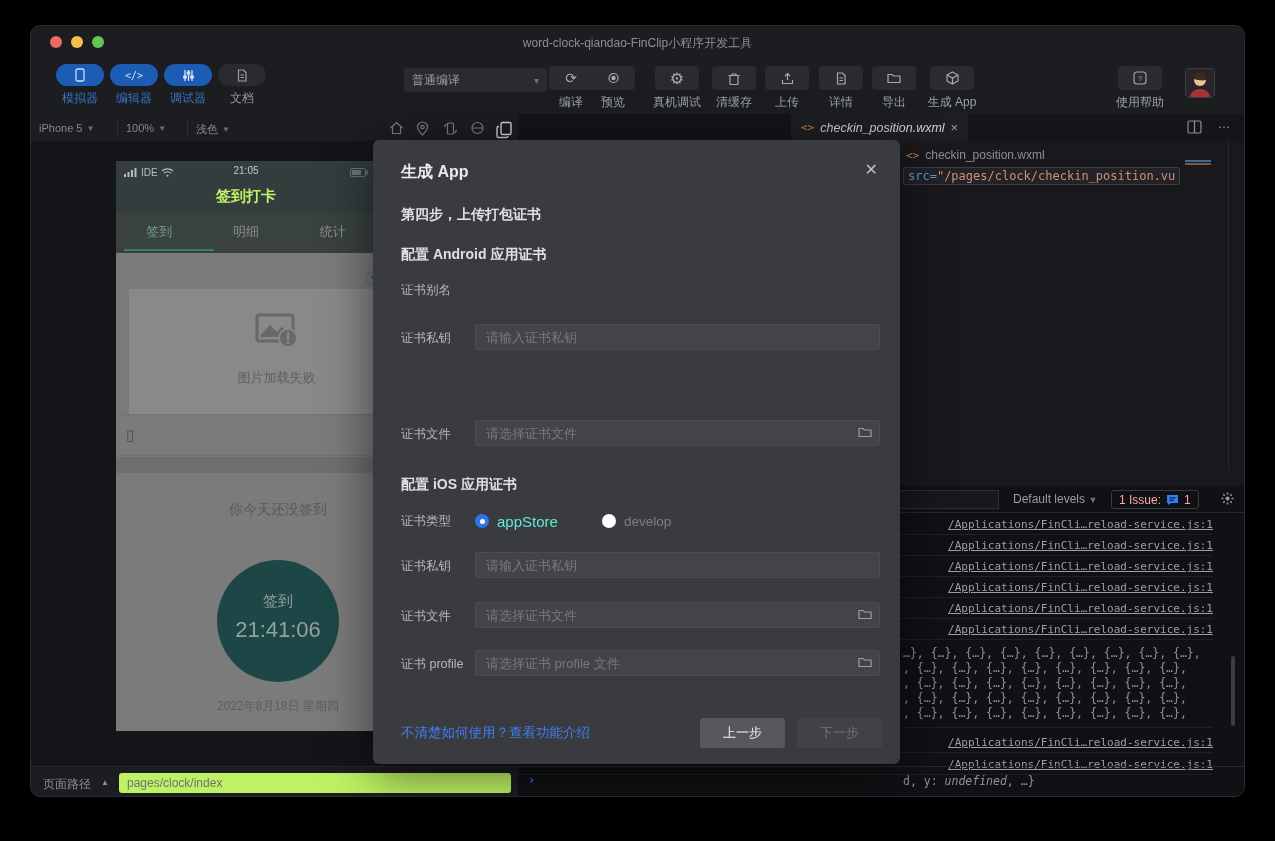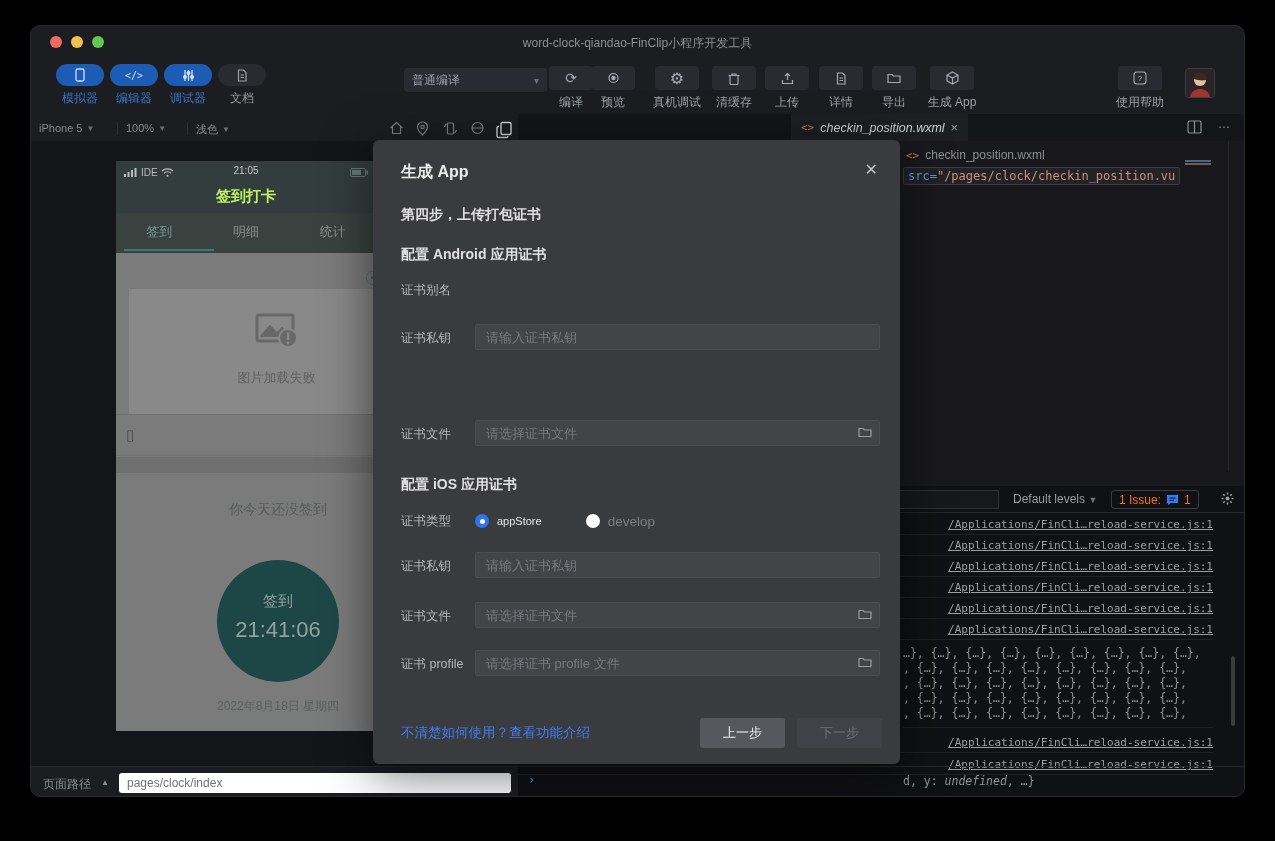--- a/index.html
+++ b/index.html
@@ -70,53 +70,53 @@
   .codeline { position:absolute; left:385px; top:26px; font-family:"DejaVu Sans Mono",monospace; font-size:12px; background:#222227; border:1px solid #3a3d44; border-radius:2px; padding:1px 4px; white-space:nowrap; }
   .codeline .attr { color:#569cd6; } .codeline .str { color:#ce9178; }
   .minimap { position:absolute; left:663px; top:0; width:48px; height:330px; border-right:1px solid #26272c; }
   .minimap .dash { position:absolute; left:4px; top:22px; width:26px; height:2px; background:#7a5a41; box-shadow:0 -3px 0 #3f6a94; }
 
   
   .console { position:absolute; left:487px; top:460px; width:728px; height:312px; background:#101114; }
   .con-head { position:absolute; left:0; top:0; width:100%; height:27px; border-bottom:1px solid #26282c; }
   .filterbox { position:absolute; left:263px; top:4px; width:218px; height:19px; background:#17181c; border:1px solid #2e3034; }
   .deflevels { position:absolute; left:495px; top:6px; font-size:12px; color:#989ba0; }
-  .issuebox { position:absolute; left:593px; top:4px; height:19px; padding:0 7px; border:1px solid #3a3c40; border-radius:3px; display:flex; align-items:center; gap:5px; font-size:12px; color:#f97316; }
+  .issuebox { position:absolute; left:593px; top:4px; height:19px; padding:0 7px; border:1px solid #3a3c40; border-radius:3px; display:flex; align-items:center; gap:5px; font-size:12px; color:#fca5a5; }
   .gear { position:absolute; left:702px; top:5px; color:#989ba0; }
   .con-row { position:absolute; left:0; width:695px; height:21px; line-height:21px; text-align:right; border-bottom:1px solid #1f2125; font-family:"DejaVu Sans Mono",monospace; font-size:11px; }
   .con-row a { color:#9b9ea3; text-decoration:underline; }
   .objblock { position:absolute; left:385px; top:160px; width:310px; font-family:"DejaVu Sans Mono",monospace; font-size:11.5px; line-height:15px; color:#8f9296; white-space:pre; overflow:hidden; border-bottom:1px solid #1f2125; padding-bottom:6px; }
   .tailline { position:absolute; left:385px; top:288px; font-family:"DejaVu Sans Mono",monospace; font-size:11.5px; color:#8f9296; }
   .prompt-row { position:absolute; left:0; top:280px; width:100%; height:32px; border-top:1px solid #26282c; }
   .prompt-chev { position:absolute; left:10px; top:6px; color:#3d7ef2; font-weight:bold; font-size:12px; font-family:"DejaVu Sans Mono",monospace; }
   .con-scroll { position:absolute; left:713px; top:170px; width:4px; height:70px; background:#3a3c40; border-radius:2px; }
 
   
   .bottombar { position:absolute; left:0; top:740px; width:487px; height:32px; background:#1b1d21; border-top:1px solid #26282c; }
   .bb-label { position:absolute; left:12px; top:9px; font-size:12px; color:#8b8e92; }
   .bb-caret { position:absolute; left:70px; top:11px; font-size:8px; color:#8b8e92; }
-  .bb-field { position:absolute; left:88px; top:6px; width:392px; height:20px; background:#ffffff; border-radius:3px; font-size:12px; color:#6e7277; line-height:20px; padding-left:8px; }
+  .bb-field { position:absolute; left:88px; top:6px; width:392px; height:20px; background:#bef264; border-radius:3px; font-size:12px; color:#6e7277; line-height:20px; padding-left:8px; }
 
   
   .modal { position:absolute; left:373px; top:140px; width:527px; height:624px; background:#3a3b3e; border-radius:6px; box-shadow:0 10px 50px rgba(0,0,0,.55); z-index:100; }
   .m-title { position:absolute; left:28px; top:22px; font-size:16px; font-weight:bold; color:#ebebec; }
   .m-close { position:absolute; right:22px; top:20px; font-size:16px; color:#c2c3c5; }
   .m-step { position:absolute; left:28px; top:66px; font-size:14px; font-weight:bold; color:#e0e0e2; }
   .m-section { position:absolute; left:28px; font-size:14px; font-weight:bold; color:#e0e0e2; }
   .m-row { position:absolute; left:28px; width:479px; height:26px; }
   .m-row .rl { position:absolute; left:0; top:6px; font-size:12.5px; color:#b5b6b8; white-space:nowrap; }
   .m-input { position:absolute; left:74px; top:0; width:405px; height:26px; background:#434448; border:1px solid #4c4d51; border-radius:2px; color:#d6d7d9; font-size:13px; padding:0 28px 0 10px; outline:none; font-family:"Liberation Sans",sans-serif; }
   .m-input::placeholder { color:#76797e; }
   .folder-ic { position:absolute; right:8px; top:6px; color:#9b9ea3; }
   .radio-row { position:absolute; left:28px; top:368px; height:26px; display:flex; align-items:center; }
   .radio-row .rl { width:74px; font-size:12.5px; color:#b5b6b8; }
   .radio { width:14px; height:14px; border-radius:50%; margin-right:8px; position:relative; }
   .radio.sel { background:#2f74e8; } .radio.sel::after { content:""; position:absolute; left:4.5px; top:4.5px; width:5px; height:5px; border-radius:50%; background:#fff; }
   .radio.unsel { background:#fff; }
-  .radio-lbl-sel { color:#e5e5e5; font-size:11px; margin-right:44px; }
+  .radio-lbl-sel { color:#5eead4; font-size:15px; margin-right:44px; }
   .radio-lbl-unsel { color:#7b7e83; font-size:13.5px; }
   .m-help { position:absolute; left:28px; top:584px; font-size:13.5px; color:#3f7ef0; }
   .m-btn { position:absolute; top:578px; width:85px; height:30px; border-radius:3px; text-align:center; line-height:30px; font-size:13px; }
   .m-btn.prev { left:327px; background:#56585d; color:#f0f0f1; }
   .m-btn.next { left:424px; background:#404247; color:#707379; }
 
   svg { display:block; }
 </style>
 </head>
 <body>

